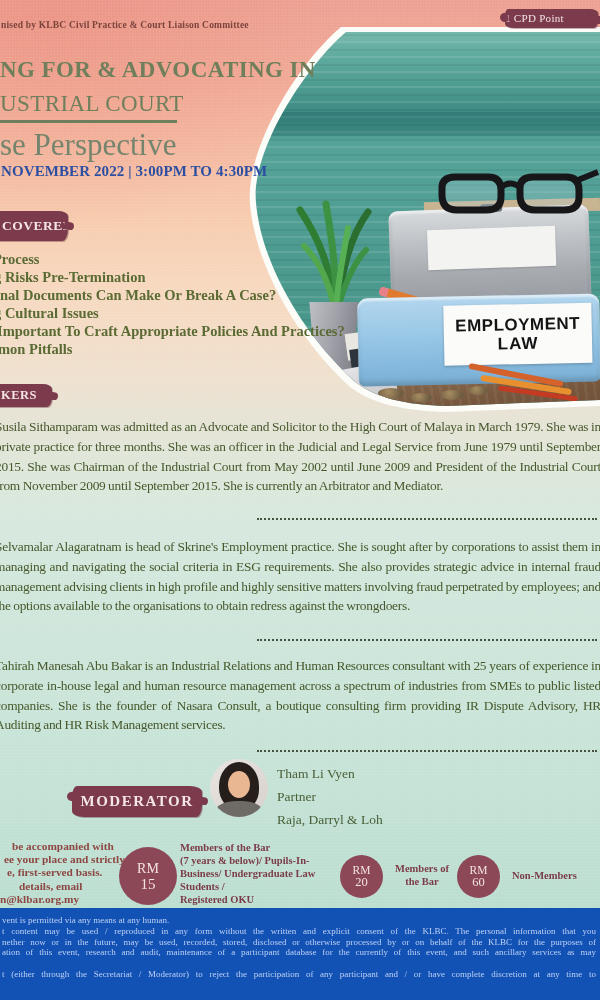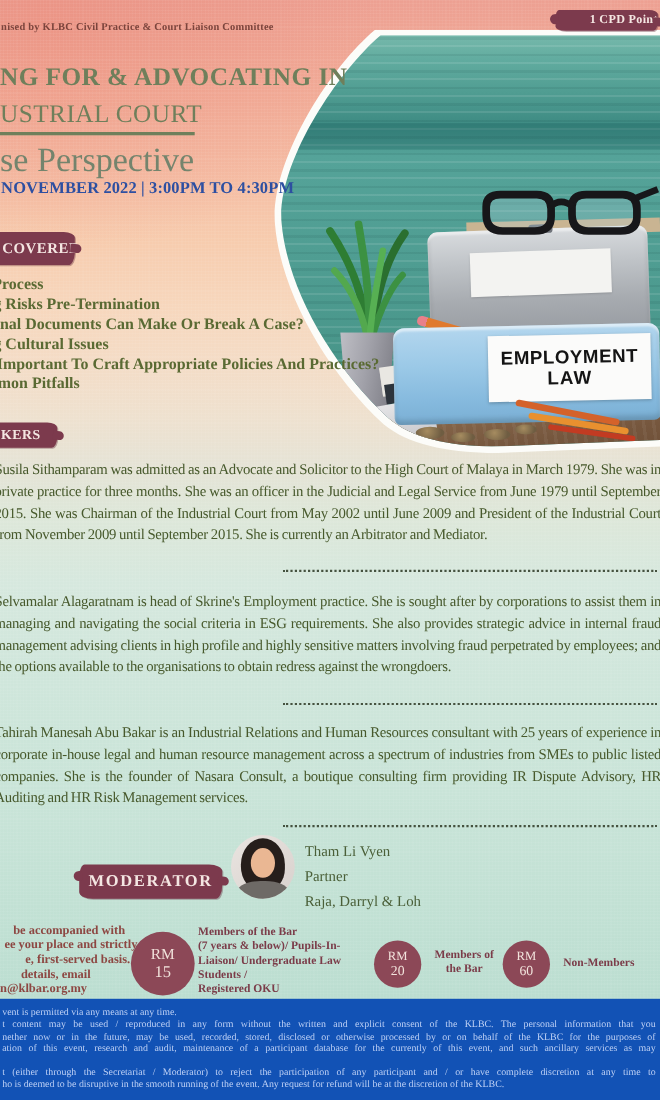--- a/index.html
+++ b/index.html
@@ -61,21 +61,21 @@
   .pen3{left:498px;top:391px;width:80px;height:5px;border-radius:3px;background:#c23b22;transform:rotate(8deg);}
   .coin{border-radius:50%;background:radial-gradient(circle at 40% 35%,#a68c60,#6f5d42 75%);}
   .c1{left:378px;top:388px;width:26px;height:11px;} .c2{left:410px;top:393px;width:22px;height:9px;}
   .c3{left:440px;top:390px;width:24px;height:10px;} .c4{left:468px;top:386px;width:20px;height:9px;}
 
   
   .brush{background:#7c3a4d;color:#f4e6e2;z-index:4;box-shadow:1px 1px 0 rgba(90,30,45,.35);}
   .brush::after{content:"";position:absolute;right:-6px;top:35%;width:10px;height:8px;background:#7c3a4d;border-radius:2px 6px 6px 2px;transform:rotate(6deg);}
   .brush::before{content:"";position:absolute;left:-5px;top:20%;width:8px;height:9px;background:#7c3a4d;border-radius:6px 2px 2px 6px;transform:rotate(-8deg);}
   .cpd-badge{left:505px;top:9px;width:93px;height:19px;border-radius:3px 8px 4px 9px/8px 4px 9px 4px;
-    font-size:11px;font-weight:bold;text-align:right;line-height:19px;letter-spacing:.3px;}
+    font-size:11px;font-weight:normal;text-align:left;line-height:19px;letter-spacing:.3px;}
   .topics-badge{left:-16px;top:211px;width:84px;height:30px;border-radius:4px 10px 6px 12px/10px 5px 12px 6px;
     font-size:13.5px;font-weight:bold;line-height:30px;padding-left:18px;letter-spacing:.5px;box-sizing:border-box;}
   .speakers-badge{left:-20px;top:384px;width:72px;height:23px;border-radius:4px 9px 5px 10px/9px 5px 10px 5px;
     font-size:12.5px;font-weight:bold;line-height:23px;padding-left:21px;letter-spacing:.5px;box-sizing:border-box;}
   .moderator-badge{left:72px;top:786px;width:130px;height:31px;border-radius:5px 12px 6px 12px/11px 6px 12px 6px;
     font-size:15px;font-weight:bold;text-align:center;line-height:31px;letter-spacing:1.5px;}
 
   
   .org-line{left:1px;top:20px;z-index:4;font-size:9.5px;font-weight:bold;color:#7b443c;letter-spacing:.2px;white-space:nowrap;}
   .title1{left:0;top:57px;z-index:4;font-size:23px;font-weight:bold;color:#6f7f5b;letter-spacing:.4px;white-space:nowrap;}
@@ -212,21 +212,21 @@
     <div>Raja, Darryl &amp; Loh</div>
   </div>
 
   <div class="abs price-circle pc1">
     <span class="cur">RM</span>
     <span class="amt">15</span>
   </div>
   <div class="abs price-label pl1">
       <div class="price-label-line">Members of the Bar</div>
       <div class="price-label-line">(7 years &amp; below)/ Pupils-In-</div>
-      <div class="price-label-line">Liaison/ Undergraduate Law</div>
+      <div class="price-label-line">Business/ Undergraduate Law</div>
       <div class="price-label-line">Students /</div>
       <div class="price-label-line">Registered OKU</div>
     </div>
   <div class="abs price-circle pc2">
     <span class="cur">RM</span>
     <span class="amt">20</span>
   </div>
   <div class="abs price-label pl2">
       <div class="price-label-line">Members of</div>
       <div class="price-label-line">the Bar</div>
@@ -235,27 +235,26 @@
     <span class="cur">RM</span>
     <span class="amt">60</span>
   </div>
   <div class="abs price-label pl3">
       <div class="price-label-line">Non-Members</div>
     </div>
 
   <div class="abs notice">
       <div class="notice-line" style="margin-left: 12px;">be accompanied with</div>
       <div class="notice-line" style="margin-left: 4px;">ee your place and strictly</div>
-      <div class="notice-line" style="margin-left: 23px;">e, first-served basis.</div>
+      <div class="notice-line" style="margin-left: 7px;">e, first-served basis.</div>
       <div class="notice-line" style="margin-left: 19px;">details, email</div>
       <div class="notice-line">n@klbar.org.my</div>
     </div>
 
   <div class="abs footer">
-      <div class="footer-line">vent is permitted via any means at any time.</div>
+      <div class="footer-line">vent is permitted via any means at any human.</div>
       <div class="footer-line just">t content may be used / reproduced in any form without the written and explicit consent of the KLBC. The personal information that you</div>
       <div class="footer-line just">nether now or in the future, may be used, recorded, stored, disclosed or otherwise processed by or on behalf of the KLBC for the purposes of</div>
       <div class="footer-line just">ation of this event, research and audit, maintenance of a participant database for the currently of this event, and such ancillary services as may</div>
       <div class="footer-line"></div>
       <div class="footer-line just">t (either through the Secretariat / Moderator) to reject the participation of any participant and / or have complete discretion at any time to</div>
-      <div class="footer-line">ho is deemed to be disruptive in the smooth running of the event. Any request for refund will be at the discretion of the KLBC.</div>
     </div>
 </div>
 
 </body></html>

